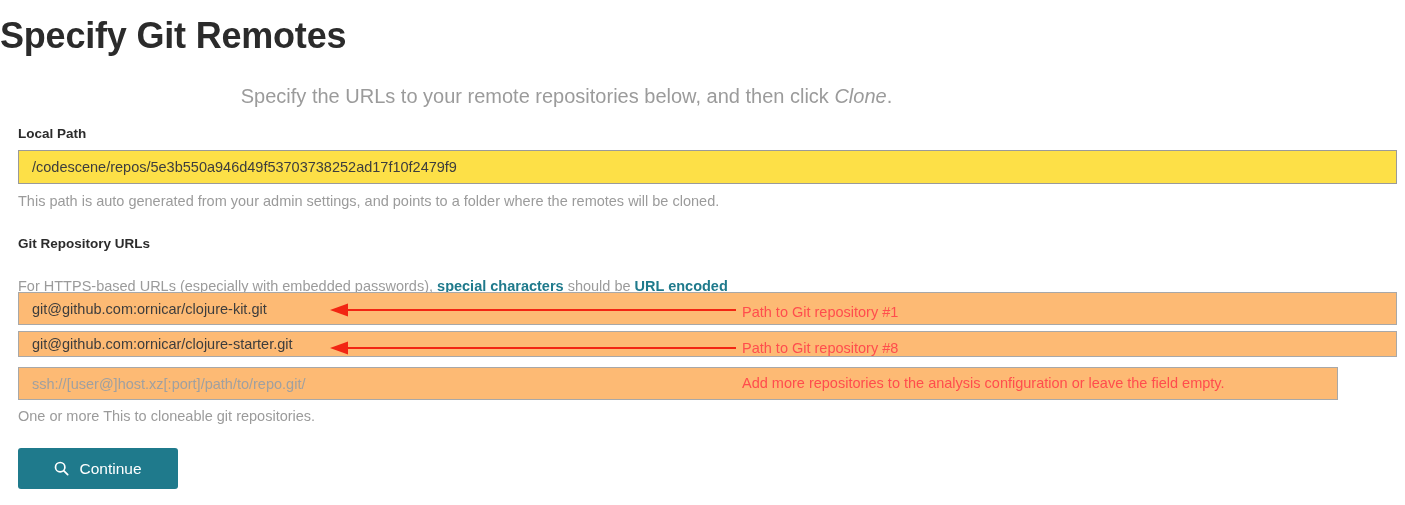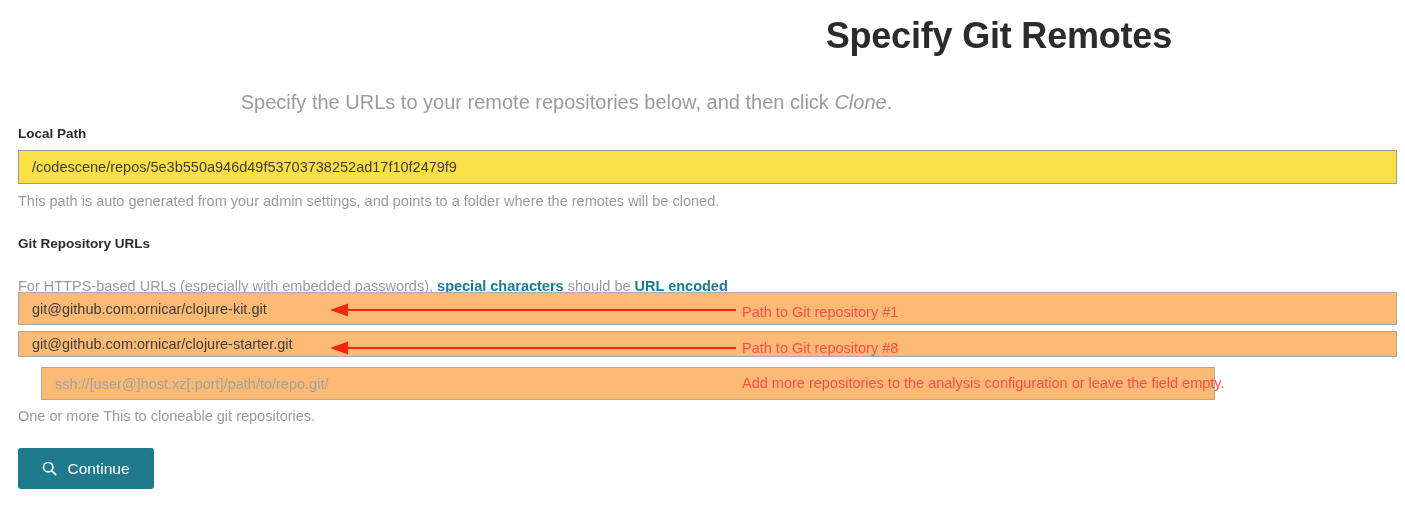--- a/index.html
+++ b/index.html
@@ -15,31 +15,31 @@
     font-family: "Liberation Sans", sans-serif;
     color: #3d3d3d;
   }
 
   
   .page-title {
     position: absolute;
     left: 0;
     top: 14px;
     width: 1172px;
-    text-align: right;
+    text-align: left;
     font-size: 36px;
     font-weight: bold;
     color: #2b2b2b;
     letter-spacing: -0.2px;
     line-height: 44px;
   }
   .page-subtitle {
     position: absolute;
     left: 0;
-    top: 88px;
+    top: 82px;
     width: 1133px;
     text-align: center;
     font-size: 20px;
     color: #9b9b9b;
     font-weight: normal;
     line-height: 28px;
     white-space: nowrap;
   }
   .page-subtitle .em {
     font-style: italic;
@@ -87,21 +87,21 @@
     background: #fde047;
     border-color: #9a9a9a;
     color: #3d3d3d;
   }
 
   
   .btn-continue {
     position: absolute;
     left: 18px;
     top: 448px;
-    width: 136px;
+    width: 160px;
     height: 41px;
     background: #1f7a8c;
     border: none;
     border-radius: 3px;
     color: #ffffff;
     font-family: "Liberation Sans", sans-serif;
     font-size: 15.5px;
     display: flex;
     align-items: center;
     justify-content: center;
@@ -138,21 +138,21 @@
 <div class="help-text" style="left:18px; top:191px;">This path is auto generated from your admin settings, and points to a folder where the remotes will be cloned.</div>
 
 <div class="field-label" style="left:18px; top:235px;">Git Repository URLs</div>
 
 <div class="help-text" style="left:18px; top:264px;margin-top:12px;"><span>For HTTPS-based URLs (especially with embedded passwords), </span><span class="lnk">special characters</span><span> should be </span><span class="lnk">URL encoded</span></div>
 
 <input class="text-input" type="text" style="left: 18px; top: 292px; width: 1379px; height: 33px;" value="git@github.com:ornicar/clojure-kit.git">
 
 <input class="text-input" type="text" style="left: 18px; top: 331px; width: 1379px; height: 26px;" value="git@github.com:ornicar/clojure-starter.git">
 
-<input class="text-input" type="text" style="left: 18px; top: 367px; width: 1174px; height: 33px; margin-left: 23px;" placeholder="ssh://[user@]host.xz[:port]/path/to/repo.git/">
+<input class="text-input" type="text" style="left: 18px; top: 367px; width: 1320px; height: 33px;" placeholder="ssh://[user@]host.xz[:port]/path/to/repo.git/">
 
 <div class="help-text" style="left:18px; top:406px;">One or more This to cloneable git repositories.</div>
 
 <svg class="anno-arrow" style="left:330px; top:302px;" width="406" height="16">
   <line x1="16" y1="8" x2="406" y2="8" stroke="#f22613" stroke-width="2.2"></line>
   <polygon points="0,8 18,1.5 18,14.5" fill="#f22613"></polygon>
 </svg>
 <div class="anno-text" style="left:742px; top:302px;">Path to Git repository #1</div>
 
 <svg class="anno-arrow" style="left:330px; top:340px;" width="406" height="16">

